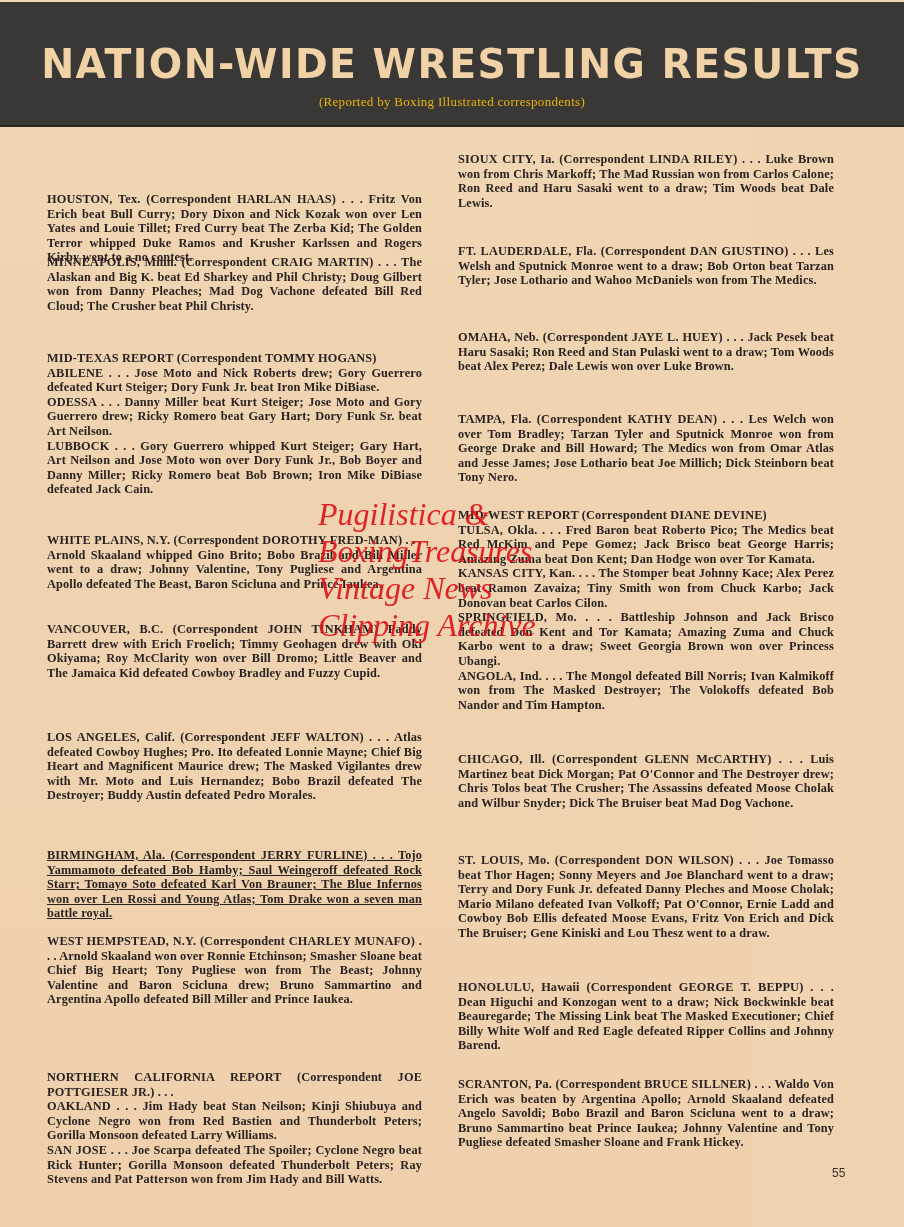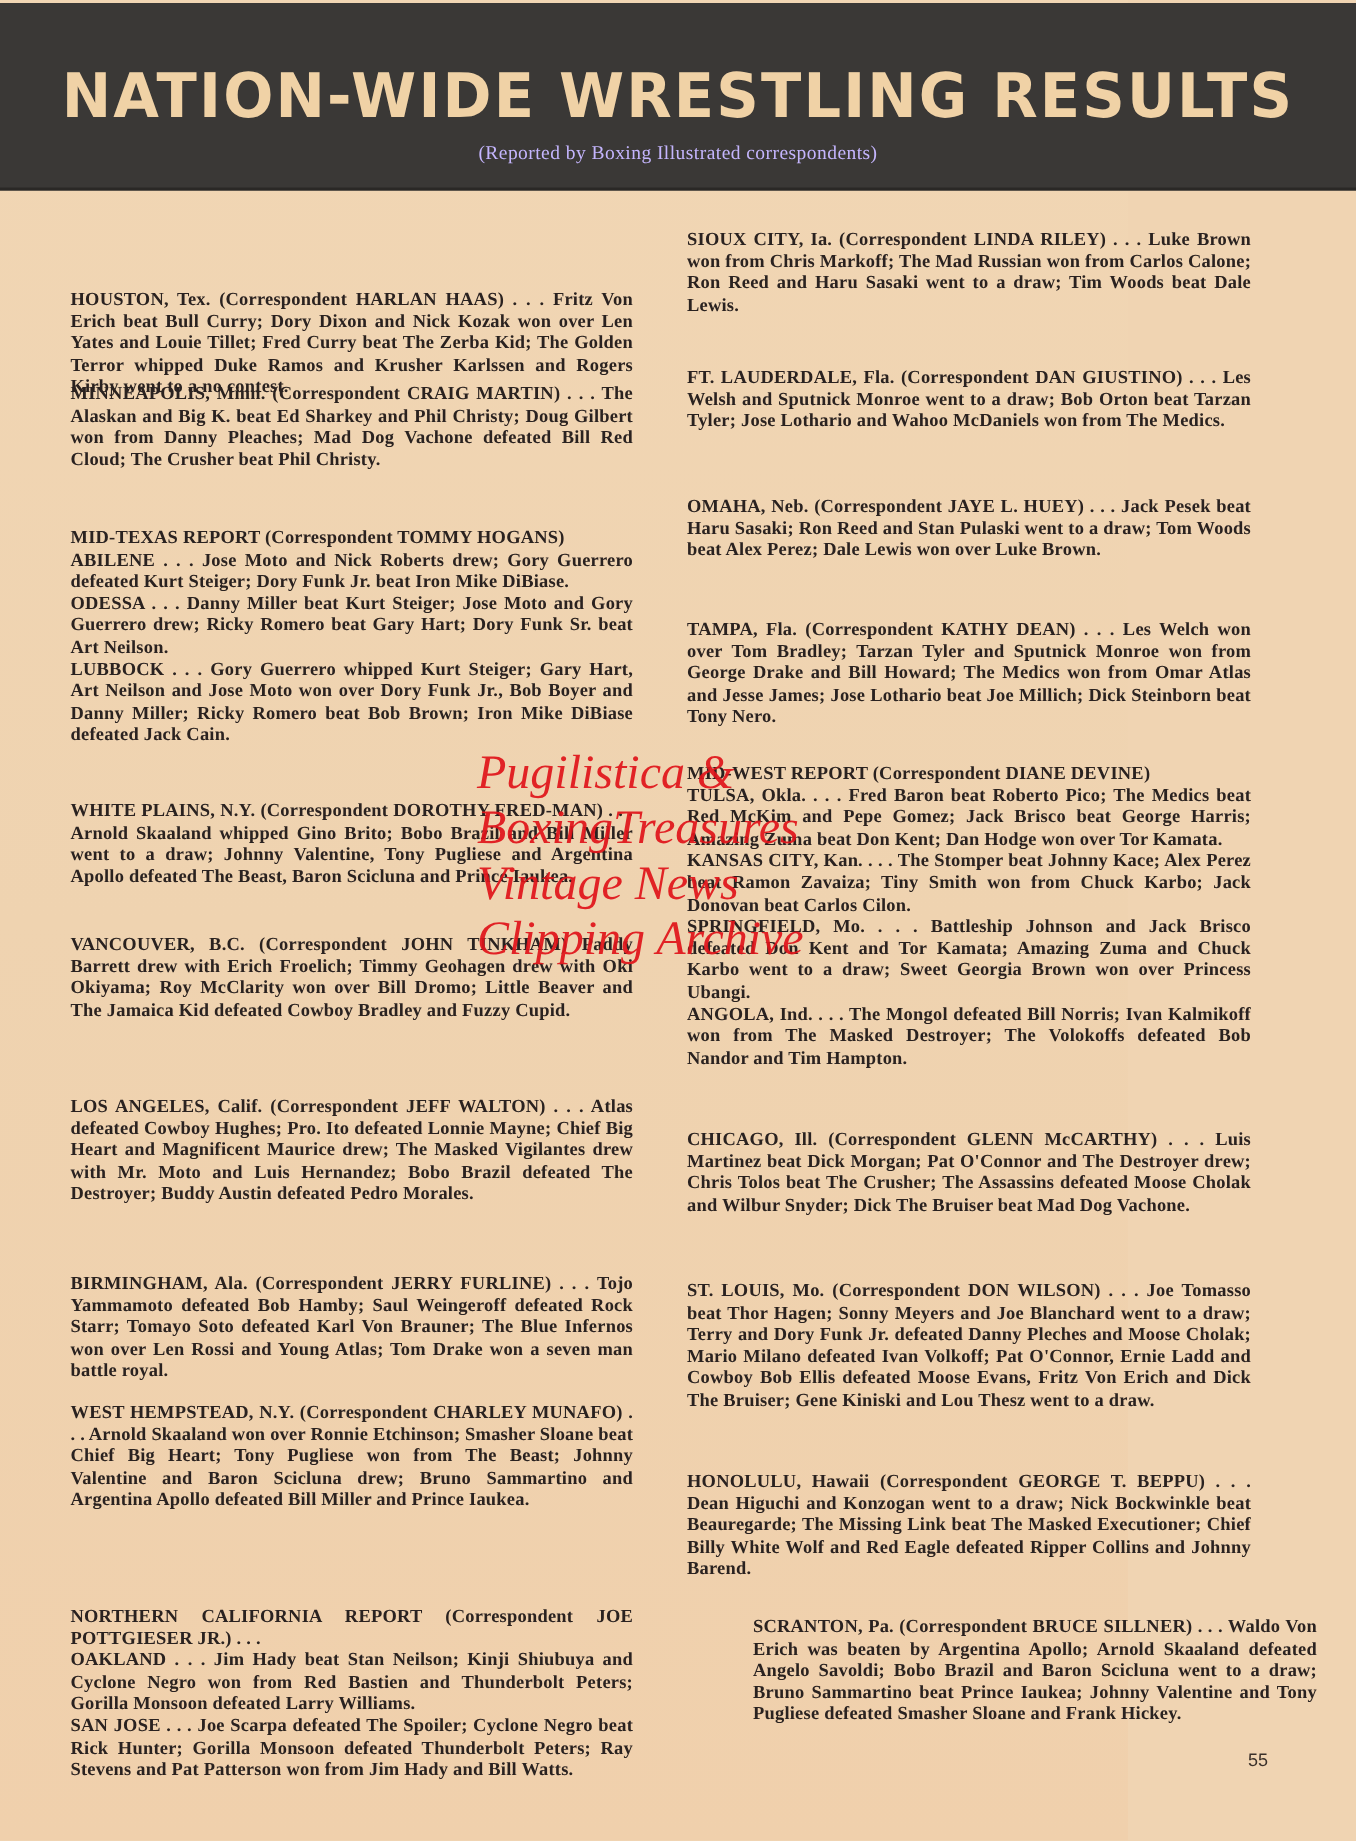--- a/index.html
+++ b/index.html
@@ -47,21 +47,21 @@
       transform-origin: center;
     }
     .banner-sub {
       position: absolute;
       left: 0;
       top: 92px;
       width: 904px;
       text-align: center;
       font-family: "Liberation Serif", serif;
       font-size: 13px;
-      color: #c4b5fd;
+      color: #eab308;
       letter-spacing: 0.3px;
     }
     .col {
       position: absolute;
       top: 152px;
       width: 375px;
     }
     .col-left { left: 47px; }
     .col-right { left: 458px; width: 376px; }
     .entry {
@@ -128,21 +128,21 @@
     </div>
     <div class="entry" style="top:381px;">
       <p>WHITE PLAINS, N.Y. (Correspondent DOROTHY FRED-MAN) . . . Arnold Skaaland whipped Gino Brito; Bobo Brazil and Bill Miller went to a draw; Johnny Valentine, Tony Pugliese and Argentina Apollo defeated The Beast, Baron Scicluna and Prince Iaukea.</p>
     </div>
     <div class="entry" style="top:470px;">
       <p>VANCOUVER, B.C. (Correspondent JOHN TINKHAM) Paddy Barrett drew with Erich Froelich; Timmy Geohagen drew with Oki Okiyama; Roy McClarity won over Bill Dromo; Little Beaver and The Jamaica Kid defeated Cowboy Bradley and Fuzzy Cupid.</p>
     </div>
     <div class="entry" style="top:578px;">
       <p>LOS ANGELES, Calif. (Correspondent JEFF WALTON) . . . Atlas defeated Cowboy Hughes; Pro. Ito defeated Lonnie Mayne; Chief Big Heart and Magnificent Maurice drew; The Masked Vigilantes drew with Mr. Moto and Luis Hernandez; Bobo Brazil defeated The Destroyer; Buddy Austin defeated Pedro Morales.</p>
     </div>
-    <div class="entry" style="top:696px;">
+    <div class="entry" style="top:696px;text-decoration:underline;">
       <p>BIRMINGHAM, Ala. (Correspondent JERRY FURLINE) . . . Tojo Yammamoto defeated Bob Hamby; Saul Weingeroff defeated Rock Starr; Tomayo Soto defeated Karl Von Brauner; The Blue Infernos won over Len Rossi and Young Atlas; Tom Drake won a seven man battle royal.</p>
     </div>
     <div class="entry" style="top:782px;">
       <p>WEST HEMPSTEAD, N.Y. (Correspondent CHARLEY MUNAFO) . . . Arnold Skaaland won over Ronnie Etchinson; Smasher Sloane beat Chief Big Heart; Tony Pugliese won from The Beast; Johnny Valentine and Baron Scicluna drew; Bruno Sammartino and Argentina Apollo defeated Bill Miller and Prince Iaukea.</p>
     </div>
     <div class="entry" style="top:886px;margin-top:32px;">
       <p>NORTHERN CALIFORNIA REPORT (Correspondent JOE POTTGIESER JR.) . . .</p>
       <p>OAKLAND . . . Jim Hady beat Stan Neilson; Kinji Shiubuya and Cyclone Negro won from Red Bastien and Thunderbolt Peters; Gorilla Monsoon defeated Larry Williams.</p>
       <p>SAN JOSE . . . Joe Scarpa defeated The Spoiler; Cyclone Negro beat Rick Hunter; Gorilla Monsoon defeated Thunderbolt Peters; Ray Stevens and Pat Patterson won from Jim Hady and Bill Watts.</p>
     </div>
@@ -170,21 +170,21 @@
     </div>
     <div class="entry" style="top:600px;">
       <p>CHICAGO, Ill. (Correspondent GLENN McCARTHY) . . . Luis Martinez beat Dick Morgan; Pat O'Connor and The Destroyer drew; Chris Tolos beat The Crusher; The Assassins defeated Moose Cholak and Wilbur Snyder; Dick The Bruiser beat Mad Dog Vachone.</p>
     </div>
     <div class="entry" style="top:701px;">
       <p>ST. LOUIS, Mo. (Correspondent DON WILSON) . . . Joe Tomasso beat Thor Hagen; Sonny Meyers and Joe Blanchard went to a draw; Terry and Dory Funk Jr. defeated Danny Pleches and Moose Cholak; Mario Milano defeated Ivan Volkoff; Pat O'Connor, Ernie Ladd and Cowboy Bob Ellis defeated Moose Evans, Fritz Von Erich and Dick The Bruiser; Gene Kiniski and Lou Thesz went to a draw.</p>
     </div>
     <div class="entry" style="top:828px;">
       <p>HONOLULU, Hawaii (Correspondent GEORGE T. BEPPU) . . . Dean Higuchi and Konzogan went to a draw; Nick Bockwinkle beat Beauregarde; The Missing Link beat The Masked Executioner; Chief Billy White Wolf and Red Eagle defeated Ripper Collins and Johnny Barend.</p>
     </div>
-    <div class="entry" style="top:925px;margin-left:44px;">
+    <div class="entry" style="top:925px;">
       <p>SCRANTON, Pa. (Correspondent BRUCE SILLNER) . . . Waldo Von Erich was beaten by Argentina Apollo; Arnold Skaaland defeated Angelo Savoldi; Bobo Brazil and Baron Scicluna went to a draw; Bruno Sammartino beat Prince Iaukea; Johnny Valentine and Tony Pugliese defeated Smasher Sloane and Frank Hickey.</p>
     </div>
   </div>
 
   <div class="watermark">
     <div>Pugilistica &amp;</div>
     <div>BoxingTreasures</div>
     <div>Vintage News</div>
     <div>Clipping Archive</div>
   </div>

